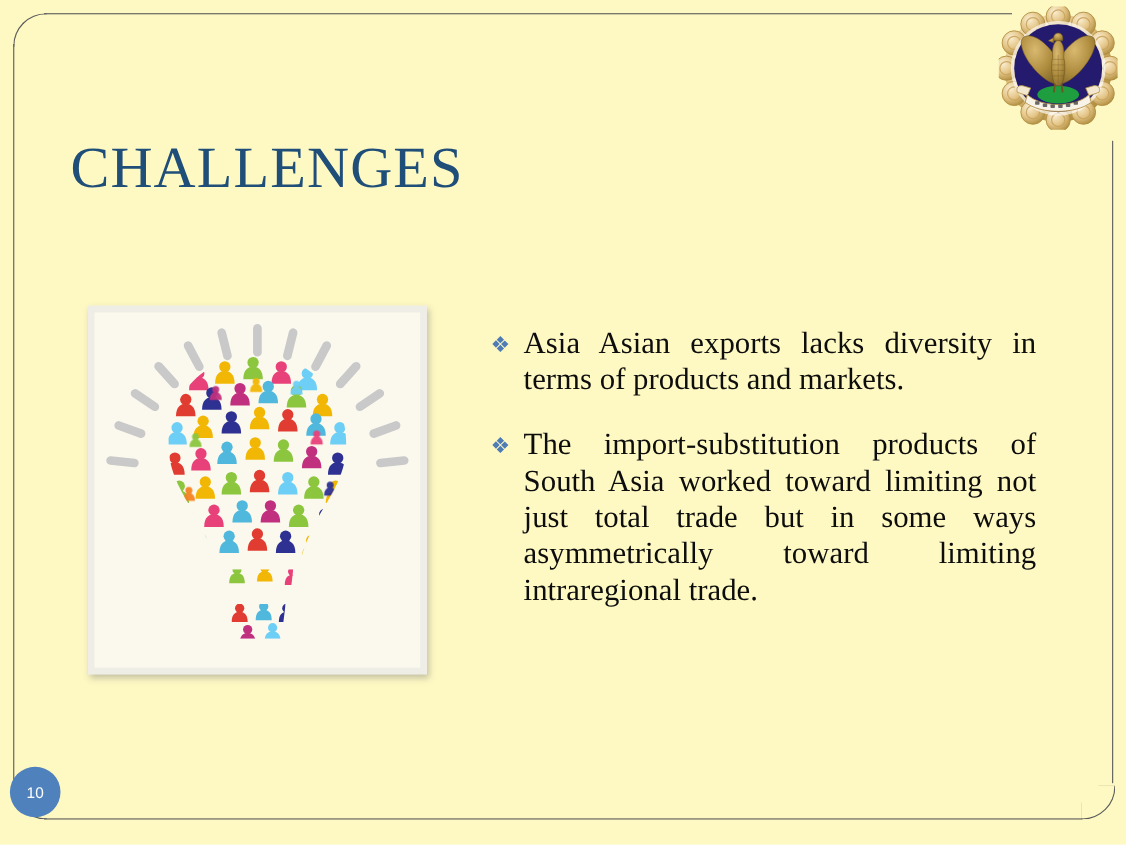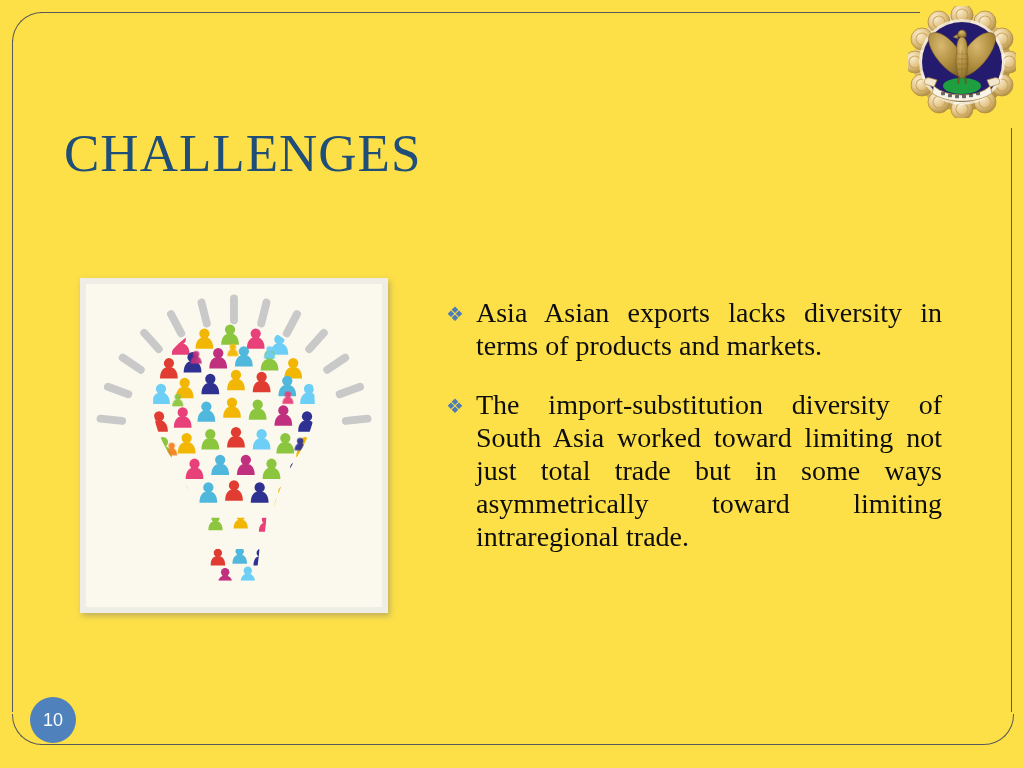--- a/index.html
+++ b/index.html
@@ -11,21 +11,21 @@
     width: 1024px;
     height: 768px;
     overflow: hidden;
     font-family: "Liberation Serif", serif;
   }
 
   #slide {
     position: relative;
     width: 1024px;
     height: 768px;
-    background: #fde047;
+    background: #fef9c3;
   }
 
   
   .frame-left {
     position: absolute;
     left: 12px;
     top: 40px;
     width: 1px;
     height: 672px;
     background: #595959;
@@ -138,29 +138,29 @@
     top: 4px;
     font-size: 20px;
     line-height: 28px;
     color: #4F7CB5;
   }
   .bullet-text b { font-weight: normal; }
 
   
   #page-badge {
     position: absolute;
-    left: 30px;
+    left: 9px;
     top: 697px;
     width: 46px;
     height: 46px;
     border-radius: 50%;
     background: #4F81BD;
     color: #ffffff;
     font-family: "Liberation Sans", sans-serif;
-    font-size: 18px;
+    font-size: 14px;
     display: flex;
     align-items: center;
     justify-content: center;
   }
 </style>
 </head>
 <body>
 
 <div id="slide">
 
@@ -425,19 +425,19 @@
     </svg>
   </div>
 
   <div id="body-text">
     <div class="bullet-row">
       <span class="bullet-glyph">❖</span>
       <span class="bullet-text"><span>Asia Asian exports </span><b>lacks diversity</b><span> in terms of products and markets.</span></span>
     </div>
     <div class="bullet-row">
       <span class="bullet-glyph">❖</span>
-      <span class="bullet-text"><span>The </span><b>import-substitution diversity</b><span> of South Asia worked toward limiting not just total trade but in some ways asymmetrically toward limiting intraregional trade.</span></span>
+      <span class="bullet-text"><span>The </span><b>import-substitution products</b><span> of South Asia worked toward limiting not just total trade but in some ways asymmetrically toward limiting intraregional trade.</span></span>
     </div>
   </div>
 
   <div id="page-badge">10</div>
 
 </div>
 
 </body></html>

